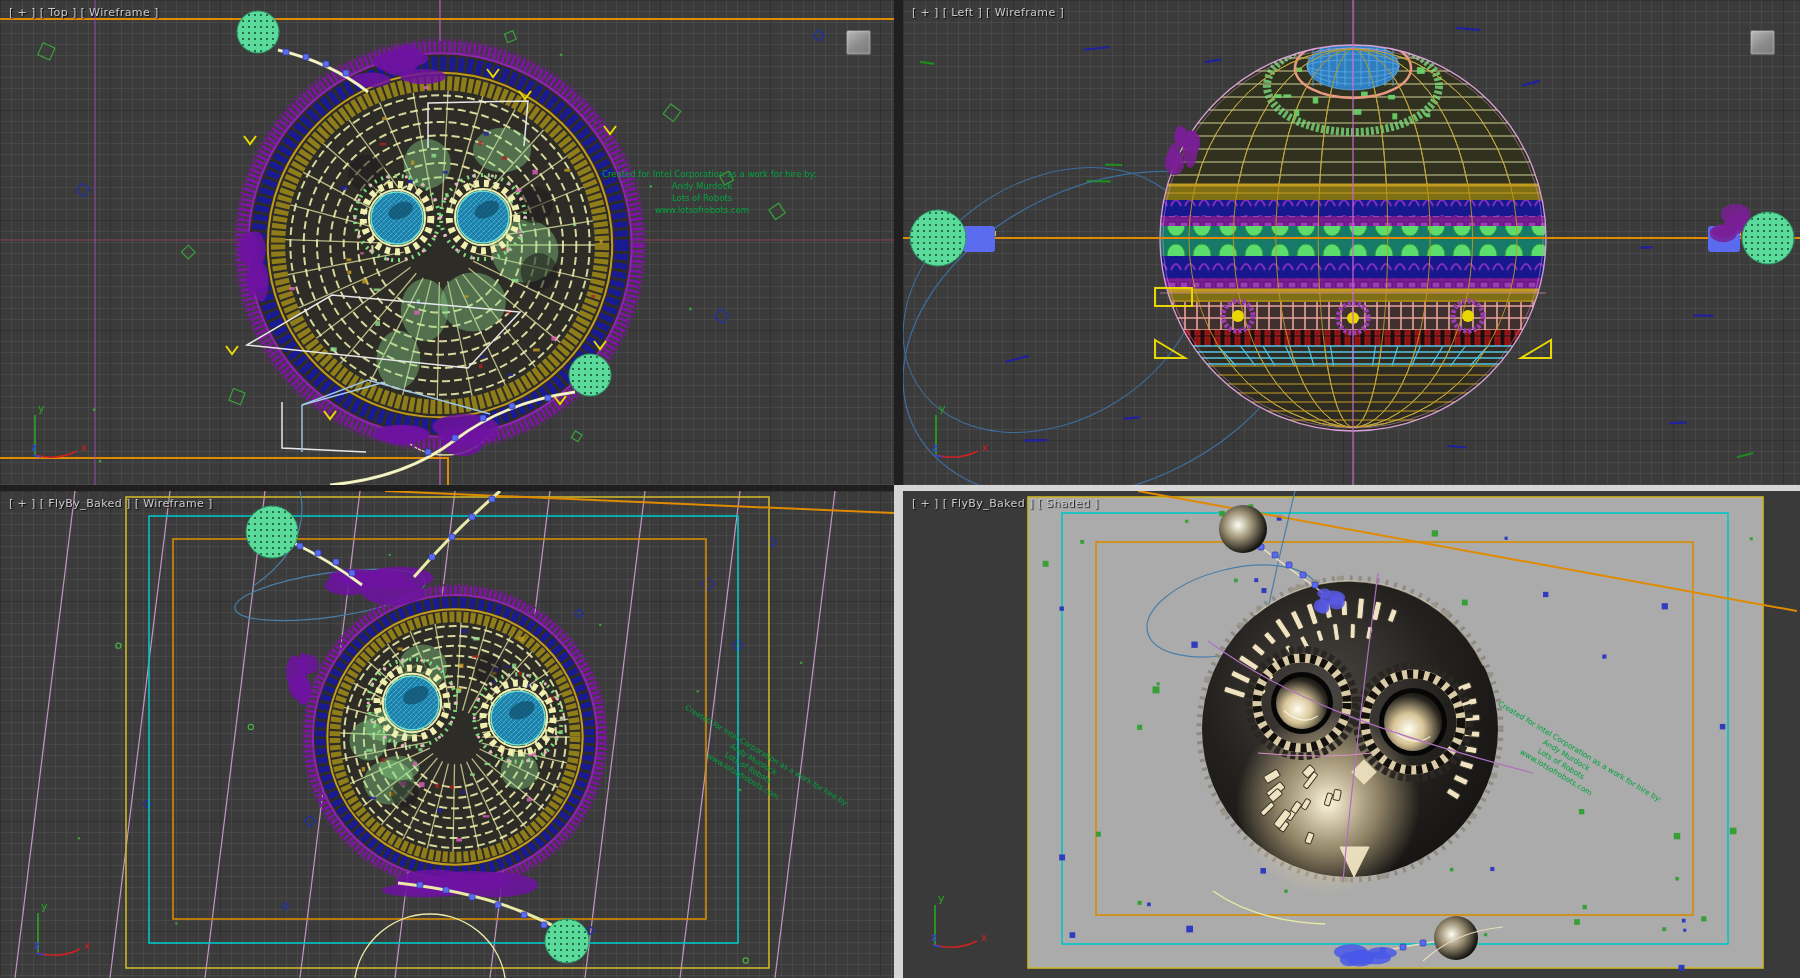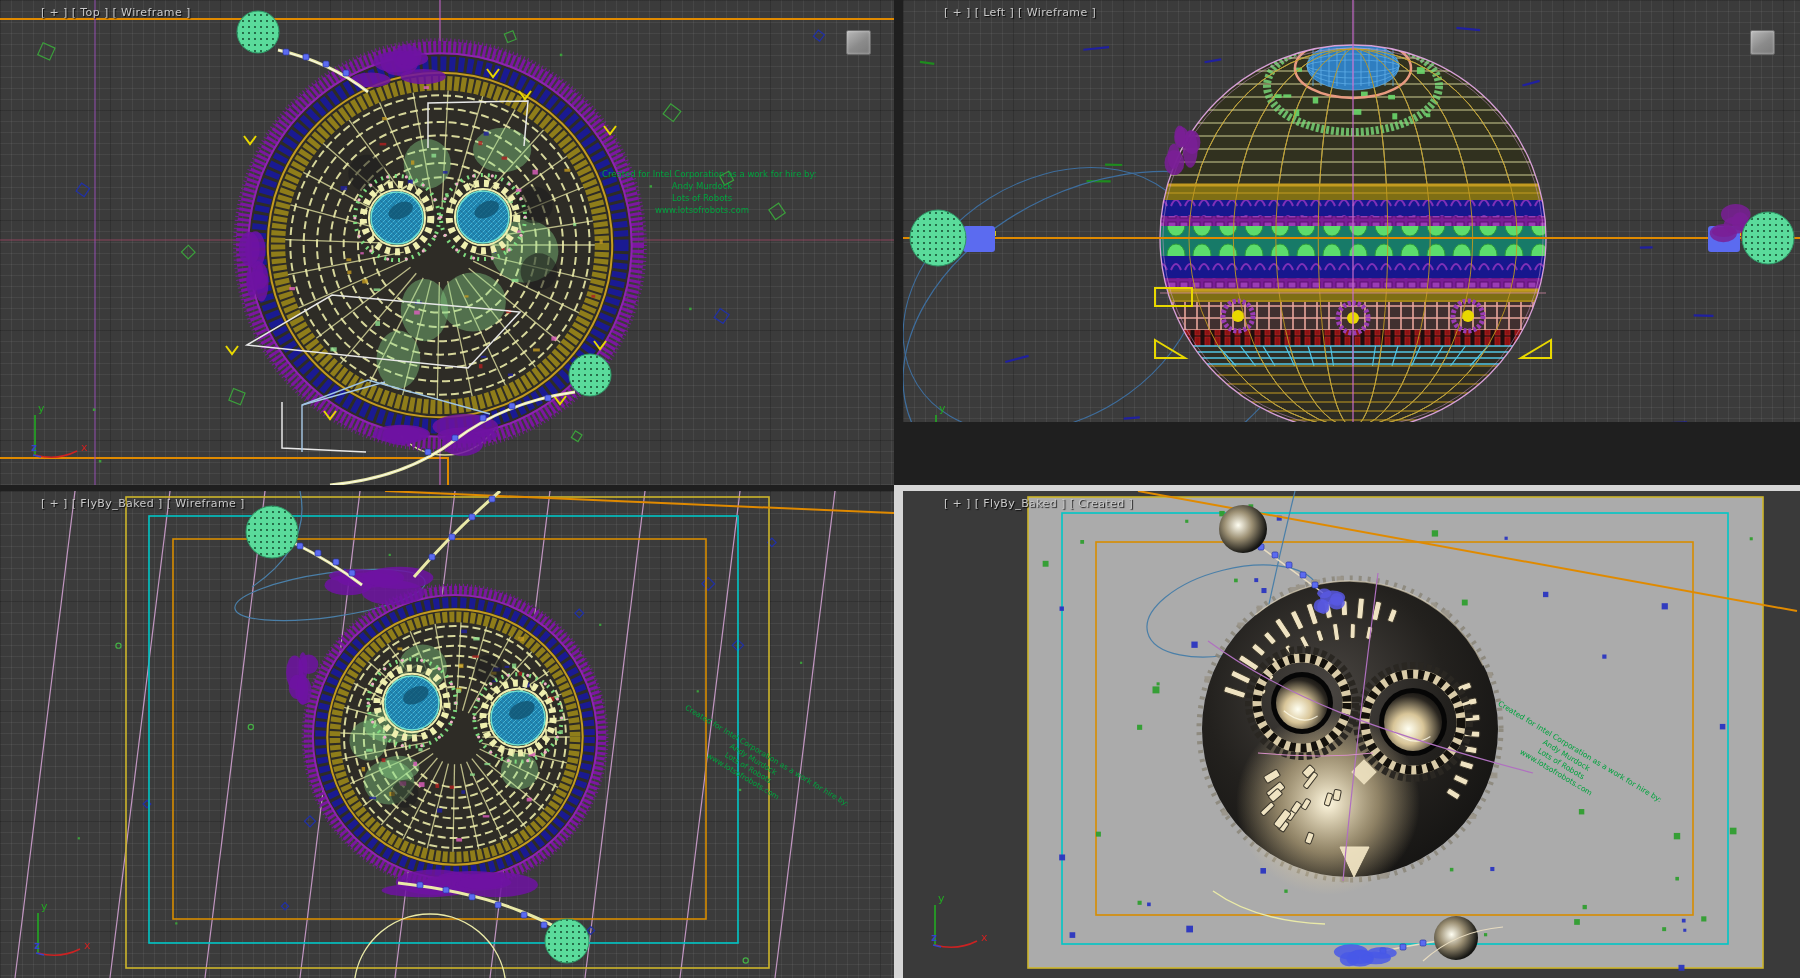--- a/index.html
+++ b/index.html
@@ -6,21 +6,21 @@
   #app{position:relative;width:1800px;height:978px;overflow:hidden;background:#1f1f1f;
        font-family:"DejaVu Sans", sans-serif;}
   .viewport{position:absolute;overflow:hidden;background:#3b3b3b;}
   .grid{background-color:#3b3b3b;background-image:
     repeating-linear-gradient(to right, rgba(0,0,0,.30) 0 1px, transparent 1px 110px),
     repeating-linear-gradient(to bottom, rgba(0,0,0,.30) 0 1px, transparent 1px 110px),
     repeating-linear-gradient(to right, rgba(255,255,255,.06) 0 1px, transparent 1px 11px),
     repeating-linear-gradient(to bottom, rgba(255,255,255,.06) 0 1px, transparent 1px 11px);}
   .scene{position:absolute;left:0;top:0;}
   .vlabel{position:absolute;left:9px;top:6px;z-index:20;font-size:11px;letter-spacing:.4px;
-    color:#c9c9c9;text-shadow:1px 1px 1px rgba(0,0,0,.9);cursor:default;user-select:none;margin-left:32px;}
+    color:#c9c9c9;text-shadow:1px 1px 1px rgba(0,0,0,.9);cursor:default;user-select:none;}
   .splitter{position:absolute;z-index:30;}
   .viewcube{position:absolute;width:23px;height:23px;z-index:15;border-radius:2px;
     background:linear-gradient(145deg,#b9b9b9,#8b8b8b 55%,#7a7a7a);border:1px solid #6a6a6a;
     box-shadow:inset 0 0 3px rgba(255,255,255,.45);}
   .watermark{position:absolute;z-index:12;color:#00a33e;text-align:center;
     font-size:8.5px;line-height:12px;pointer-events:none;}
   .watermark div{white-space:nowrap;}
   .wm-rot{transform-origin:left top;font-size:7.5px;line-height:10px;}
 </style>
 </head>
@@ -290,21 +290,21 @@
       </svg>
     <div class="viewcube" style="left:846px;top:30px"></div>
     <div class="watermark" style="left:602px;top:168px;width:200px">
       <div>Created for Intel Corporation as a work for hire by:</div>
         <div>Andy Murdock</div>
       <div>Lots of Robots</div>
         <div>www.lotsofrobots.com</div>
     </div>
   </div>
 
-  <div class="viewport grid" id="vpTR" style="left:903px;top:0;width:897px;height:422px">
+  <div class="viewport grid" id="vpTR" style="left:903px;top:0;width:897px;height:485px">
     <span class="vlabel">[ + ] [ Left ] [ Wireframe ]</span>
     <svg class="scene" id="svgTR" width="897" height="485">
         <defs>
           <pattern id="trdots" width="6" height="6" patternUnits="userSpaceOnUse">
             <circle cx="3" cy="3" r="0.9" fill="#0b3a22"></circle>
           </pattern>
           <pattern id="trhatch" width="5" height="5" patternUnits="userSpaceOnUse">
             <path d="M0,5 L5,0 M-1,1 L1,-1 M4,6 L6,4" stroke="#5fd2e8" stroke-width="0.8" opacity="0.75"></path>
             <path d="M0,0 L5,5" stroke="#1f5f80" stroke-width="0.6" opacity="0.8"></path>
           </pattern>
@@ -801,21 +801,21 @@
       </svg>
     <div class="watermark wm-rot" style="left:688px;top:212px;width:170px;transform:rotate(31deg)">
       <div>Created for Intel Corporation as a work for hire by:</div>
         <div>Andy Murdock</div>
       <div>Lots of Robots</div>
         <div>www.lotsofrobots.com</div>
     </div>
   </div>
 
   <div class="viewport" id="vpBR" style="left:903px;top:491px;width:897px;height:487px;background:#3a3a3a">
-    <span class="vlabel">[ + ] [ FlyBy_Baked ] [ Created ]</span>
+    <span class="vlabel">[ + ] [ FlyBy_Baked ] [ Shaded ]</span>
     <svg class="scene" id="svgBR" width="897" height="487">
         <defs>
           <pattern id="brdots" width="6" height="6" patternUnits="userSpaceOnUse">
             <circle cx="3" cy="3" r="0.9" fill="#0b3a22"></circle>
           </pattern>
           <pattern id="brhatch" width="5" height="5" patternUnits="userSpaceOnUse">
             <path d="M0,5 L5,0 M-1,1 L1,-1 M4,6 L6,4" stroke="#5fd2e8" stroke-width="0.8" opacity="0.75"></path>
             <path d="M0,0 L5,5" stroke="#1f5f80" stroke-width="0.6" opacity="0.8"></path>
           </pattern>
           <radialGradient id="brbase" cx="0.42" cy="0.38" r="0.9">

